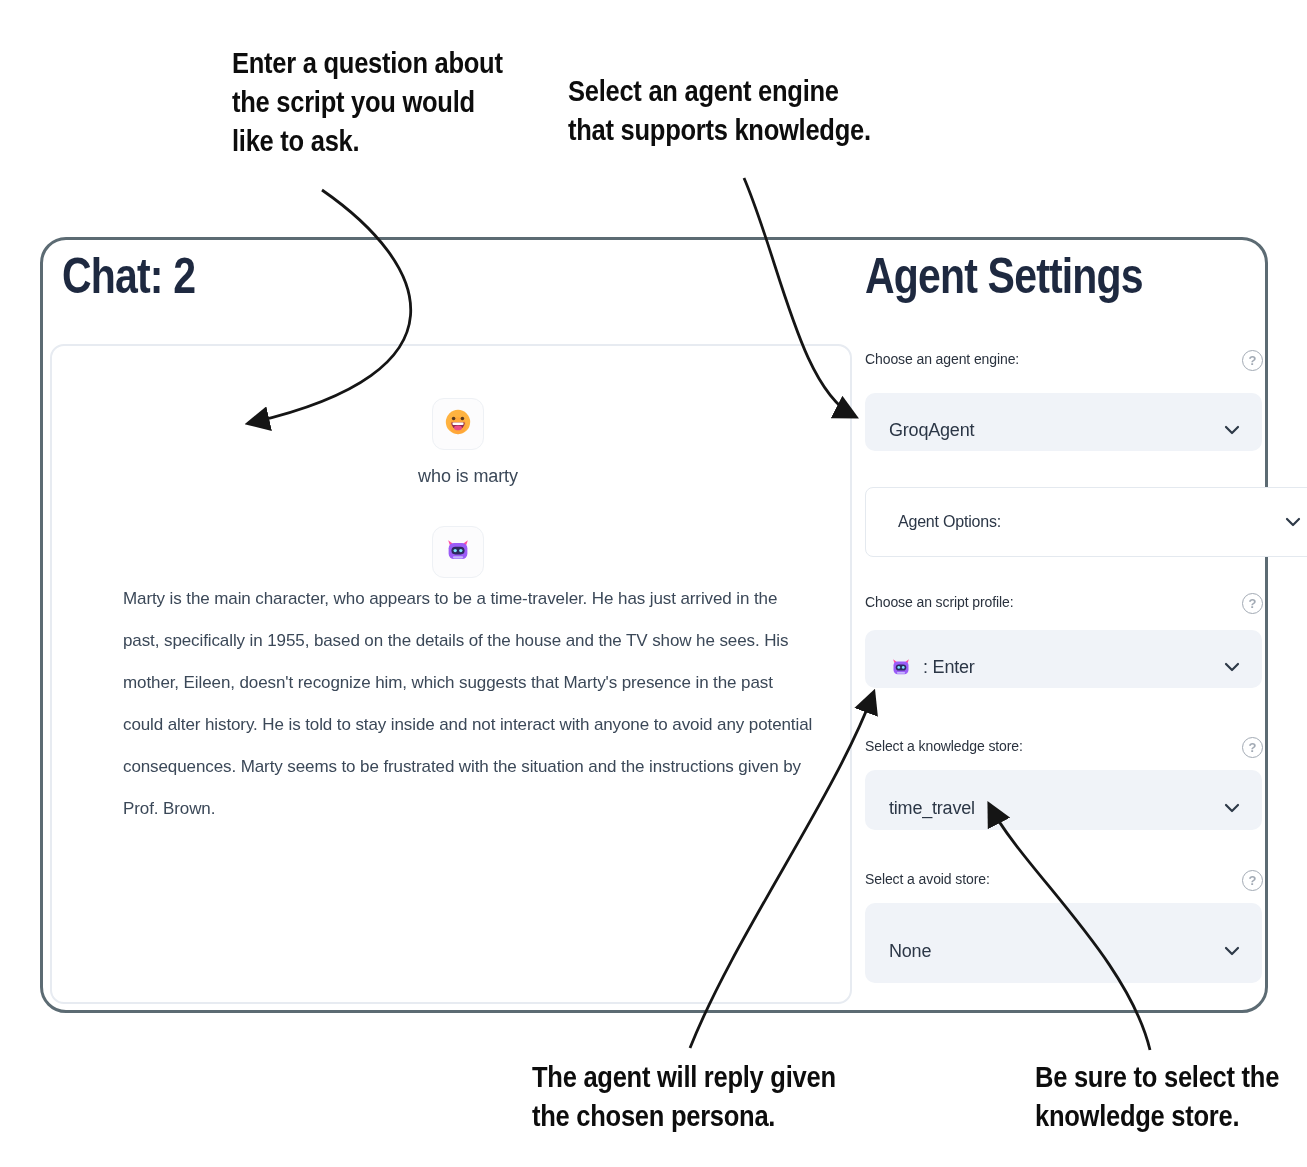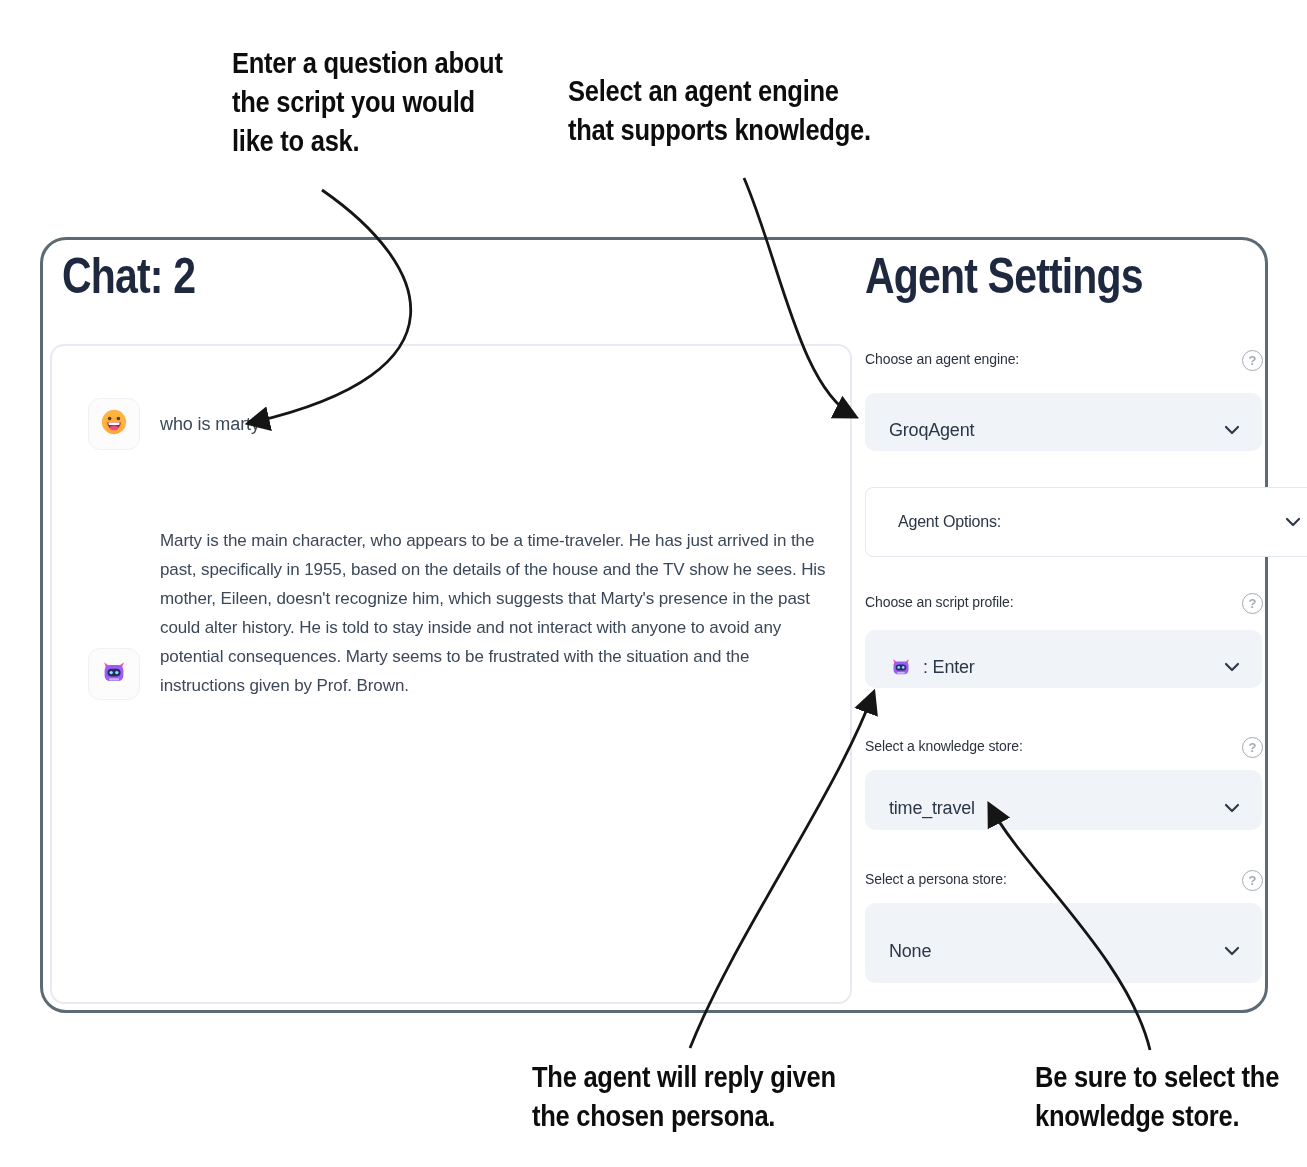--- a/index.html
+++ b/index.html
@@ -28,30 +28,30 @@
     letter-spacing:-1px; white-space:nowrap;
   }
   #chat-title { left:62px; top:248px; }
   #settings-title { left:865px; top:248px; }
 
   
   .chat-container {
     position:absolute; left:50px; top:344px; width:802px; height:660px;
     border:2px solid #e7ebf1; border-radius:14px; background:#ffffff;
   }
-  .chat-row { position:absolute; display:flex; align-items:flex-end; }
+  .chat-row { position:absolute; display:flex; align-items:center;flex-direction:column; }
   #chat-row-user { left:88px; top:398px; width:740px; }
   #chat-row-assistant { left:88px; top:526px; width:740px; }
   .avatar {
     width:52px; height:52px; flex:0 0 52px; border-radius:12px;
     background:#fcfcfd; border:1.5px solid #eef1f5;
     display:flex; align-items:center; justify-content:center;
   }
   .msg-text {
-    margin-left:20px; color:#3b4858; font-size:17px; line-height:29px;
+    margin-left:20px; color:#3b4858; font-size:17px; line-height:42px;
     max-width:690px; letter-spacing:-0.1px;
   }
   #chat-row-user .msg-text { line-height:52px; font-size:18px; }
 
   
   .field-label {
     position:absolute; left:865px; font-size:14px; color:#2a323e;
     letter-spacing:-0.1px;
   }
   .help-icon {
@@ -186,21 +186,21 @@
     </div>
   <div class="select-box" style="top:770px; height:60px;">
     <span class="select-value">time_travel</span>
     <span class="select-chevron">
       <svg width="16" height="10" viewBox="0 0 16 10">
           <path d="M2 2 L8 8 L14 2" stroke="#2e3a48" stroke-width="2.2" fill="none" stroke-linecap="round" stroke-linejoin="round"></path>
         </svg>
     </span>
   </div>
 
-  <div class="field-label" style="top:871px;">Select a persona store:</div>
+  <div class="field-label" style="top:871px;">Select a avoid store:</div>
   <div class="help-icon" style="top:870px;">
       <span>?</span>
     </div>
   <div class="select-box" style="top:903px; height:80px;">
     <span class="select-value">None</span>
     <span class="select-chevron">
       <svg width="16" height="10" viewBox="0 0 16 10">
           <path d="M2 2 L8 8 L14 2" stroke="#2e3a48" stroke-width="2.2" fill="none" stroke-linecap="round" stroke-linejoin="round"></path>
         </svg>
     </span>

